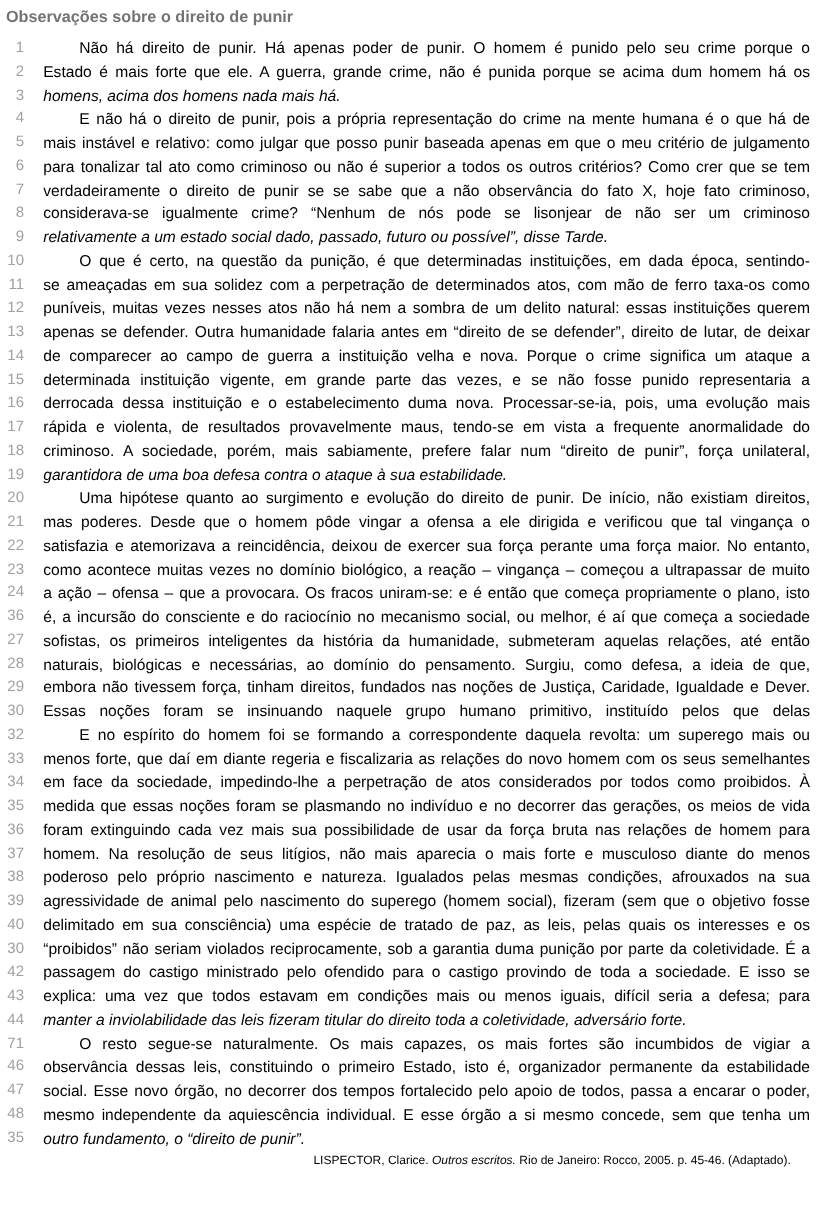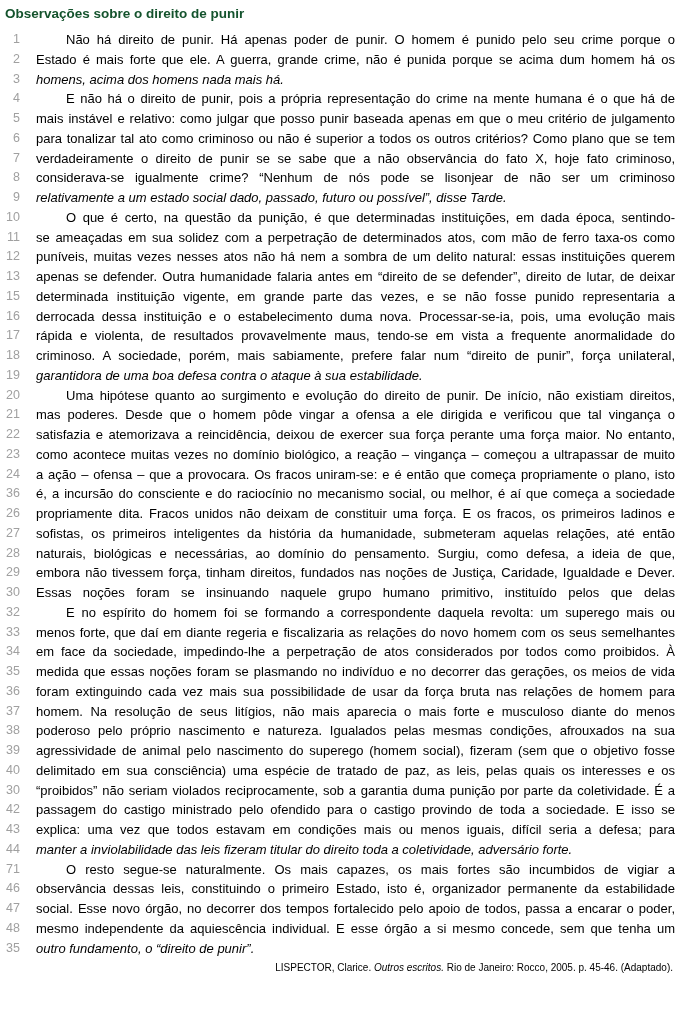--- a/index.html
+++ b/index.html
@@ -13,21 +13,21 @@
     color: #000000;
     box-sizing: border-box;
     padding-top: 6px;
   }
   .doc-title {
     margin: 0;
     padding-left: 5px;
     font-size: 13.5px;
     line-height: 16px;
     font-weight: bold;
-    color: #14532d;
+    color: #737373;
   }
   .text-body {
     margin-top: 8px;
     padding-left: 3px;
     padding-right: 8px;
   }
   .line { display: flex; }
   .line .num {
     flex: none;
     width: 17px;
@@ -43,21 +43,21 @@
     line-height: 19.75px;
     text-align: justify;
     text-align-last: justify;
     overflow: hidden;
     white-space: nowrap;
   }
   .line.pend .txt { text-align-last: left; font-style: italic; }
   .line.pstart .txt { text-indent: 30px; }
   .citation {
     margin-top: 4px;
-    padding-right: 10px;
+    padding-right: 24px;
     text-align: right;
     font-size: 10px;
     line-height: 12px;
     color: #000000;
   }
   .citation .it { font-style: italic; }
 </style>
 </head>
 <body>
 
@@ -79,21 +79,21 @@
       <div class="line pstart">
         <span class="num">4</span>
         <span class="txt">E não há o direito de punir, pois a própria representação do crime na mente humana é o que há de</span>
       </div>
       <div class="line">
         <span class="num">5</span>
         <span class="txt">mais instável e relativo: como julgar que posso punir baseada apenas em que o meu critério de julgamento</span>
       </div>
       <div class="line">
         <span class="num">6</span>
-        <span class="txt">para tonalizar tal ato como criminoso ou não é superior a todos os outros critérios? Como plano que se tem</span>
+        <span class="txt">para tonalizar tal ato como criminoso ou não é superior a todos os outros critérios? Como crer que se tem</span>
       </div>
       <div class="line">
         <span class="num">7</span>
         <span class="txt">verdadeiramente o direito de punir se se sabe que a não observância do fato X, hoje fato criminoso,</span>
       </div>
       <div class="line">
         <span class="num">8</span>
         <span class="txt">considerava-se igualmente crime? “Nenhum de nós pode se lisonjear de não ser um criminoso</span>
       </div>
       <div class="line pend">
@@ -110,20 +110,24 @@
       </div>
       <div class="line">
         <span class="num">12</span>
         <span class="txt">puníveis, muitas vezes nesses atos não há nem a sombra de um delito natural: essas instituições querem</span>
       </div>
       <div class="line">
         <span class="num">13</span>
         <span class="txt">apenas se defender. Outra humanidade falaria antes em “direito de se defender”, direito de lutar, de deixar</span>
       </div>
       <div class="line">
+        <span class="num">14</span>
+        <span class="txt">de comparecer ao campo de guerra a instituição velha e nova. Porque o crime significa um ataque a</span>
+      </div>
+      <div class="line">
         <span class="num">15</span>
         <span class="txt">determinada instituição vigente, em grande parte das vezes, e se não fosse punido representaria a</span>
       </div>
       <div class="line">
         <span class="num">16</span>
         <span class="txt">derrocada dessa instituição e o estabelecimento duma nova. Processar-se-ia, pois, uma evolução mais</span>
       </div>
       <div class="line">
         <span class="num">17</span>
         <span class="txt">rápida e violenta, de resultados provavelmente maus, tendo-se em vista a frequente anormalidade do</span>
@@ -152,24 +156,20 @@
         <span class="num">23</span>
         <span class="txt">como acontece muitas vezes no domínio biológico, a reação – vingança – começou a ultrapassar de muito</span>
       </div>
       <div class="line">
         <span class="num">24</span>
         <span class="txt">a ação – ofensa – que a provocara. Os fracos uniram-se: e é então que começa propriamente o plano, isto</span>
       </div>
       <div class="line">
         <span class="num">36</span>
         <span class="txt">é, a incursão do consciente e do raciocínio no mecanismo social, ou melhor, é aí que começa a sociedade</span>
-      </div>
-      <div class="line">
-        <span class="num">26</span>
-        <span class="txt">propriamente dita. Fracos unidos não deixam de constituir uma força. E os fracos, os primeiros ladinos e</span>
       </div>
       <div class="line">
         <span class="num">27</span>
         <span class="txt">sofistas, os primeiros inteligentes da história da humanidade, submeteram aquelas relações, até então</span>
       </div>
       <div class="line">
         <span class="num">28</span>
         <span class="txt">naturais, biológicas e necessárias, ao domínio do pensamento. Surgiu, como defesa, a ideia de que,</span>
       </div>
       <div class="line">

